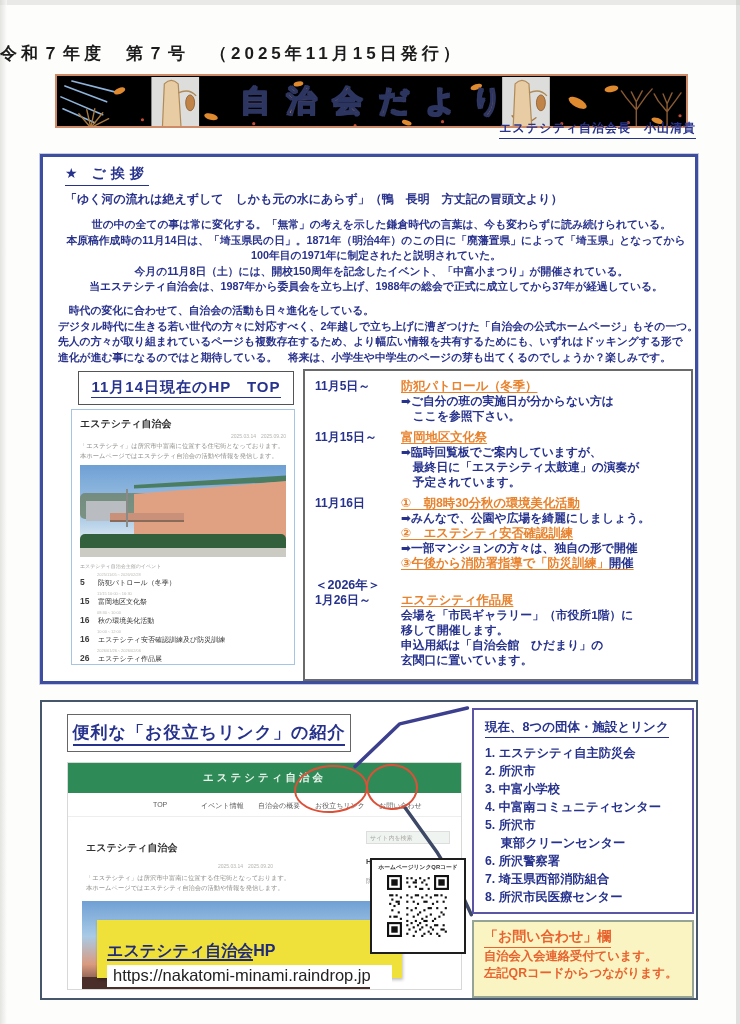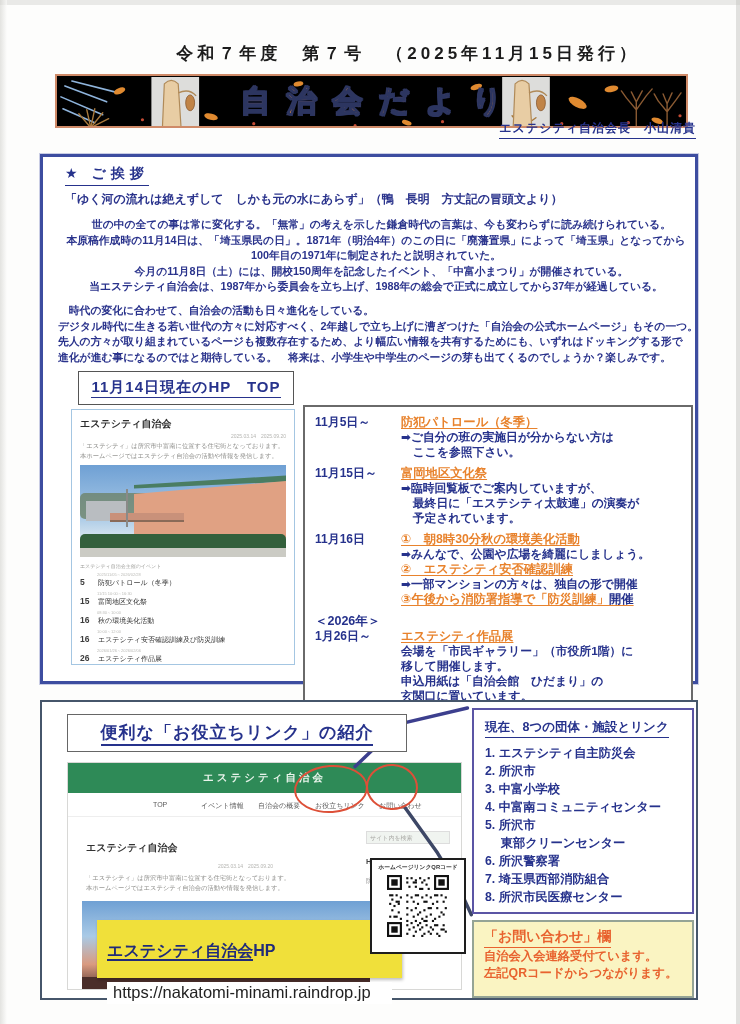--- a/index.html
+++ b/index.html
@@ -6,21 +6,21 @@
   html,body { background:#ffffff; }
   body { font-family:"Liberation Sans","DejaVu Sans",sans-serif; }
   .page { position:relative; width:740px; height:1024px; background:#fdfdfc; overflow:hidden; }
 
   
   .scan-top { position:absolute; left:0; top:0; width:740px; height:5px; background:#d9d9d5; opacity:.55; }
   .scan-right { position:absolute; right:0; top:0; width:4px; height:1024px; background:#c6c6c2; opacity:.5; }
   .scan-left { position:absolute; left:0; top:0; width:7px; height:1024px; background:linear-gradient(90deg,#d2d2ce,#fdfdfc); opacity:.6; }
 
   
-  .issue-line { position:absolute; left:0; top:42px; width:640px; text-align:right;
+  .issue-line { position:absolute; left:0; top:42px; width:640px; text-align:left;
     font-size:17px; font-weight:bold; letter-spacing:4px; color:#1c1c1c; }
 
   
   .banner { position:absolute; left:55px; top:74px; width:633px; height:54px;
     border:2px solid #cf8a68; background:#000000; overflow:hidden; }
   .banner svg { position:absolute; inset:0; }
   .banner-title { position:absolute; inset:0; display:flex; align-items:center; justify-content:center;
     font-size:30px; font-weight:bold; color:#f29136; letter-spacing:16px; padding-left:16px;
     -webkit-text-stroke:1.2px #2c3560;
     text-shadow:1px 1px 0 #2c3560,-1px 1px 0 #2c3560,1px -1px 0 #2c3560,-1px -1px 0 #2c3560; }
@@ -63,35 +63,35 @@
   .msp-pole { position:absolute; left:46px; top:24px; width:2px; height:38px; background:#8a8a88; }
   .ms-caption { font-size:5px; color:#9c9c98; margin-top:6px; }
   .ms-ev { margin-top:3px; }
   .ms-meta { font-size:4px; color:#bcbcb8; margin-left:17px; line-height:5px; }
   .ms-row { display:flex; align-items:baseline; }
   .ms-day { width:15px; font-size:8.5px; font-weight:bold; color:#3c3c3c; }
   .ms-label { font-size:7px; color:#333; margin-left:3px; white-space:nowrap; }
 
   
   .schedule-box { position:absolute; left:260px; top:212px; width:390px; height:312px;
-    border:2px solid #6a6a6a; background:#fff; padding:8px 6px 6px 10px; overflow:hidden;margin-top:36px; }
+    border:2px solid #6a6a6a; background:#fff; padding:8px 6px 6px 10px; overflow:hidden; }
   .s-row { display:flex; margin-bottom:6px; }
   .s-date { width:86px; flex:none; font-size:12px; font-weight:bold; color:#26328c; line-height:15px; }
   .s-body { flex:1; }
   .s-title { font-size:12.3px; font-weight:bold; color:#e8822c; text-decoration:underline;
     text-underline-offset:2px; line-height:15px; }
   .s-title-navy { color:#26328c; text-decoration:none; }
   .s-note { font-size:11.8px; font-weight:600; color:#26328c; line-height:15px; white-space:nowrap; }
   .s-year { font-size:12.5px; font-weight:bold; color:#26328c; line-height:16px; }
 
   
   .bottom-box { position:absolute; left:40px; top:700px; width:658px; height:300px;
     border:2px solid #46566b; background:#fff; }
   .connector-svg { position:absolute; inset:0; z-index:1; pointer-events:none; }
-  .links-heading-box { position:absolute; left:25px; top:12px; width:340px; height:38px;
+  .links-heading-box { position:absolute; left:25px; top:12px; width:284px; height:38px;
     border:1.5px solid #666; background:#fff; display:flex; align-items:center; justify-content:center; z-index:2; }
   .links-heading-box span { font-size:17px; font-weight:bold; color:#26328c;
     border-bottom:2px solid #26328c; letter-spacing:1px; }
 
   .site2 { position:absolute; left:25px; top:60px; width:395px; height:228px;
     background:#fff; border:1px solid #d8d8d6; z-index:0; }
   .site2-header { position:absolute; left:0; top:0; width:100%; height:30px; background:#2e8a57;
     display:flex; align-items:center; justify-content:center; }
   .site2-header span { font-size:10.5px; font-weight:bold; color:#e9f4eb; letter-spacing:3px; }
   .site2-nav { position:absolute; left:0; top:30px; width:100%; height:24px; background:#fff; border-bottom:1px solid #eee; }
@@ -113,21 +113,21 @@
 
   .qr-box { position:absolute; left:328px; top:156px; width:96px; height:96px; background:#fff;
     border:2.5px solid #1e1e1e; z-index:4; padding:3px; text-align:center; }
   .qr-label { font-size:5.8px; font-weight:bold; color:#333; }
   .qr-box svg { display:block; margin:3px auto 0; }
 
   .hp-box { position:absolute; left:55px; top:218px; width:305px; height:58px; background:#f0e03a;
     z-index:3; padding:5px 10px 6px; box-shadow:1px 2px 3px rgba(0,0,0,.25); }
   .hp-label { font-size:16px; font-weight:bold; color:#1f2b7a;margin-top:16px; }
   .hp-label .u { border-bottom:2px solid #1f2b7a; }
-  .hp-url { margin-top:20px; background:#fff; padding:1px 6px 2px; font-size:16.5px; color:#222; letter-spacing:0; }
+  .hp-url { margin-top:3px; background:#fff; padding:1px 6px 2px; font-size:16.5px; color:#222; letter-spacing:0; }
 
   .links-box { position:absolute; left:430px; top:6px; width:222px; height:206px; background:#fff;
     border:2px solid #5b55a5; z-index:2; padding:7px 11px; }
   .links-box-heading { font-size:12.5px; font-weight:bold; color:#26328c;
     border-bottom:1.5px solid #26328c; display:inline-block; padding-bottom:1px; margin-bottom:6px; }
   .link-item { font-size:12.3px; font-weight:bold; color:#26328c; line-height:18px; white-space:nowrap; }
 
   .contact-box { position:absolute; left:430px; top:218px; width:222px; height:78px; background:#faf4c2;
     border:2px solid #95a495; z-index:2; padding:5px 10px; }
   .contact-heading { font-size:14px; font-weight:bold; color:#e8622e;

